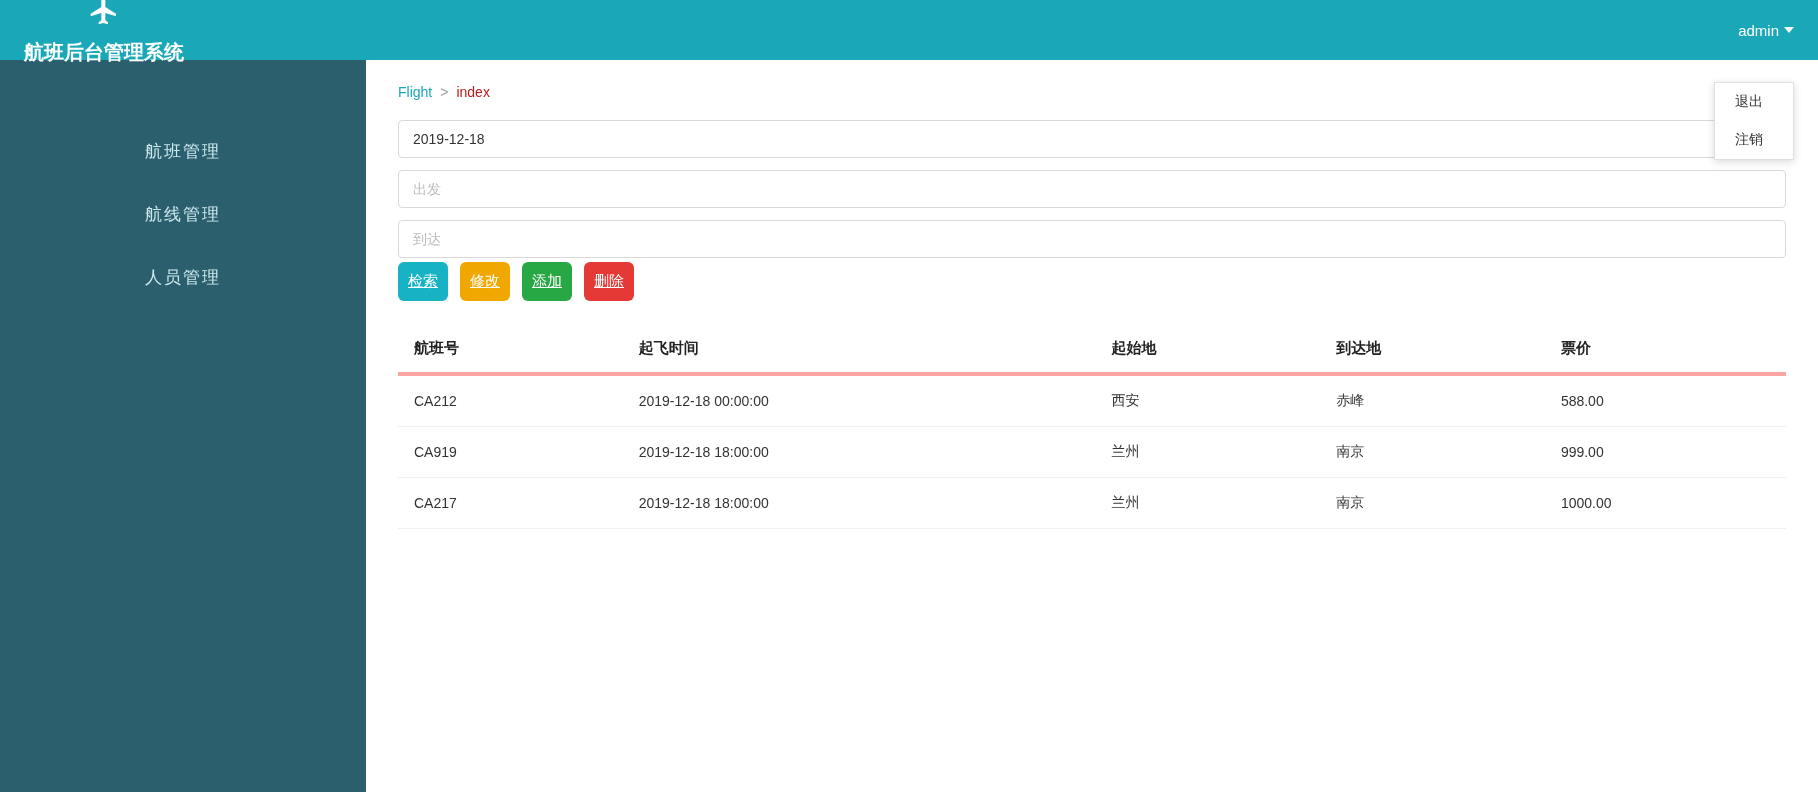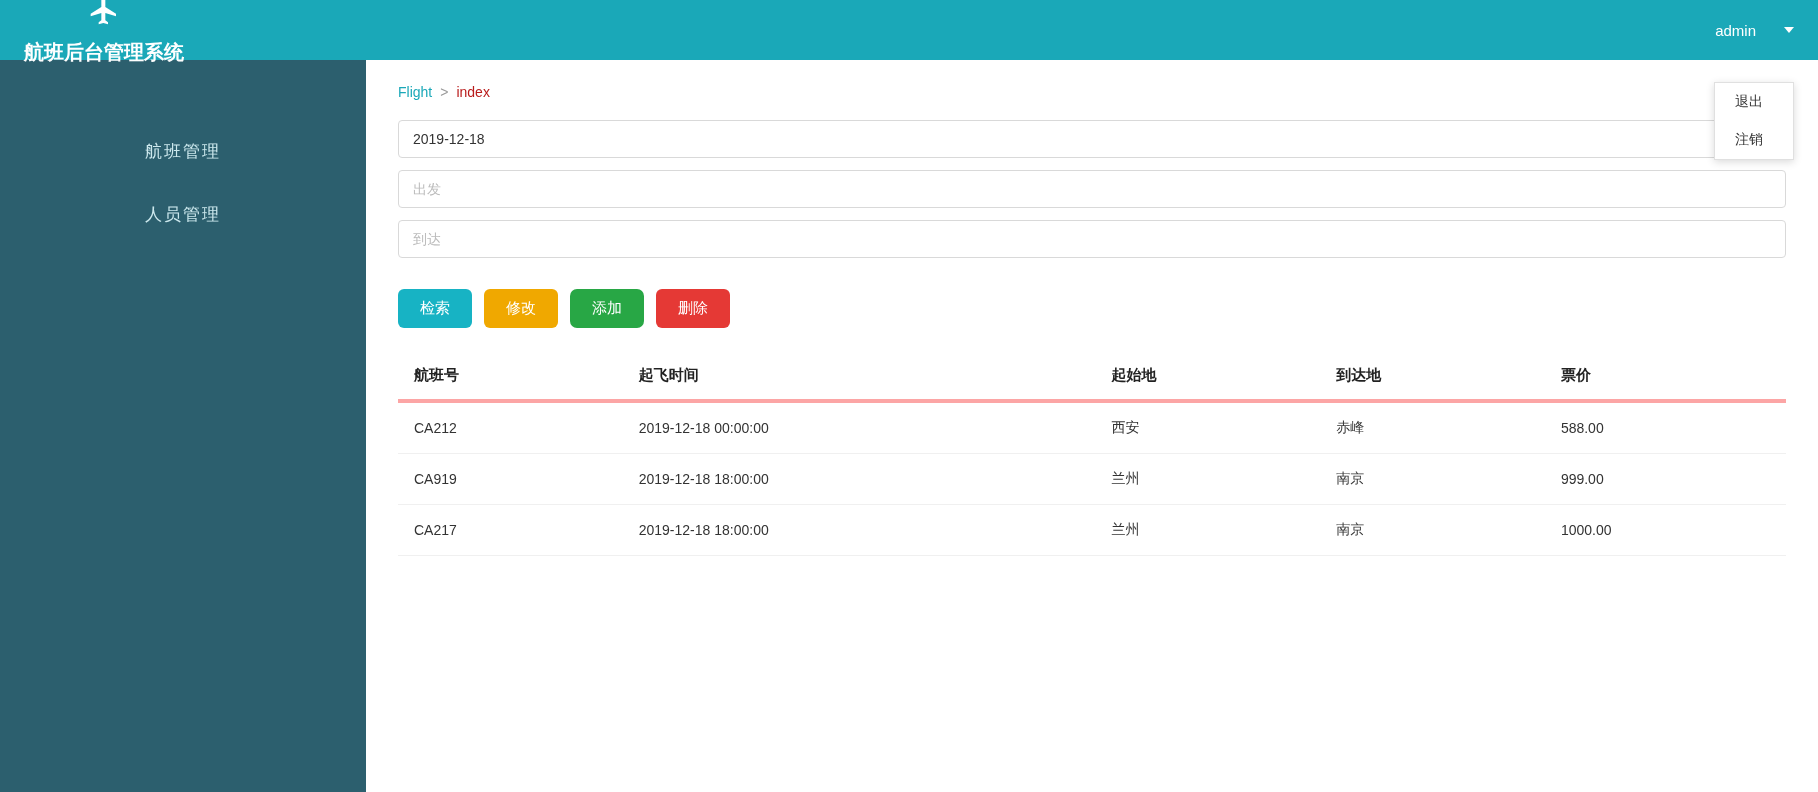--- a/index.html
+++ b/index.html
@@ -23,21 +23,21 @@
       gap: 12px;
       color: white;
       font-size: 20px;
       font-weight: bold;
       flex-direction: column;
     }
     .header-left svg { width: 32px; height: 32px; fill: white; }
     .header-right {
       display: flex;
       align-items: center;
-      gap: 24px;
+      gap: 1px;
       color: white;
       font-size: 15px;
       cursor: pointer;
       position: relative;
     }
     .admin-dropdown {
       position: absolute;
       top: 60px;
       right: 0;
       background: white;
@@ -99,51 +99,52 @@
       text-decoration: none;
     }
     .breadcrumb-sep { color: #999; }
     .breadcrumb-current { color: #b91c1c; }
 
     
     .filter-section {
       display: flex;
       flex-direction: column;
       gap: 12px;
-      margin-bottom: 31px;
+      margin-bottom: 4px;
     }
     .filter-input {
       border: 1px solid #d9d9d9;
       border-radius: 4px;
       padding: 10px 14px;
       font-size: 14px;
       color: #333;
       outline: none;
       width: 100%;
     }
     .filter-input::placeholder { color: #bbb; }
 
     
     .btn-row {
       display: flex;
       gap: 12px;
       margin-bottom: 24px;
     }
     .btn {
-      padding: 10px 22px;
+      padding: 10px 10px;
       border: none;
       border-radius: 6px;
       font-size: 15px;
       cursor: pointer;
       color: white;
       font-weight: 500;
+      text-decoration: underline;
     }
     .btn-search { background: #17b3c4; }
     .btn-edit { background: #f0a800; }
-    .btn-add { background: #28a745; border-radius: 7px; }
+    .btn-add { background: #28a745; }
     .btn-delete { background: #e53935; }
 
     
     .data-table {
       width: 100%;
       border-collapse: collapse;
     }
     .data-table th {
       text-align: left;
       padding: 14px 16px;
@@ -186,20 +187,21 @@
       <div class="dropdown-item">退出</div>
       <div class="dropdown-item">注销</div>
     </div>
   </div>
 </div>
 
 <div class="layout">
 
   <div class="sidebar">
     <div class="sidebar-item">航班管理</div>
+    <div class="sidebar-item">航线管理</div>
     <div class="sidebar-item">人员管理</div>
   </div>
 
   <div class="main-content">
 
     <div class="breadcrumb">
       <a class="breadcrumb-link">Flight</a>
       <span class="breadcrumb-sep">&gt;</span>
       <span class="breadcrumb-current">index</span>
     </div>

